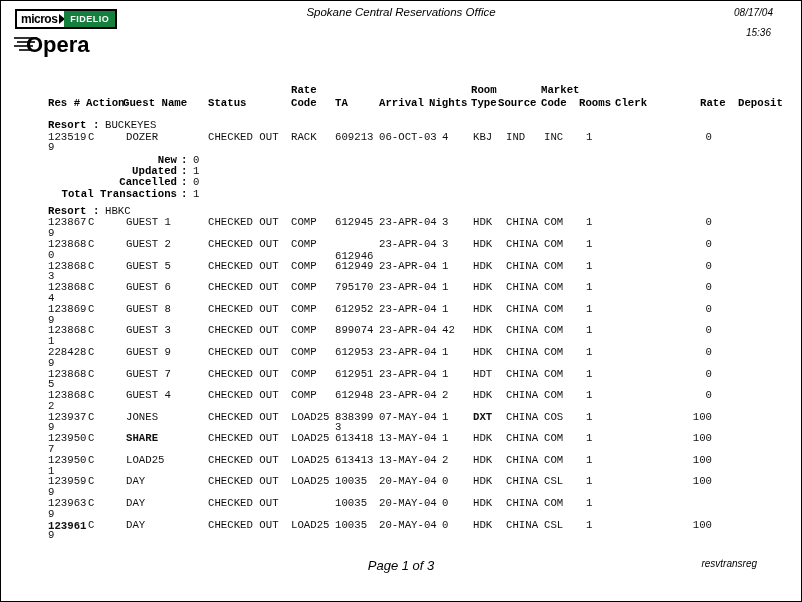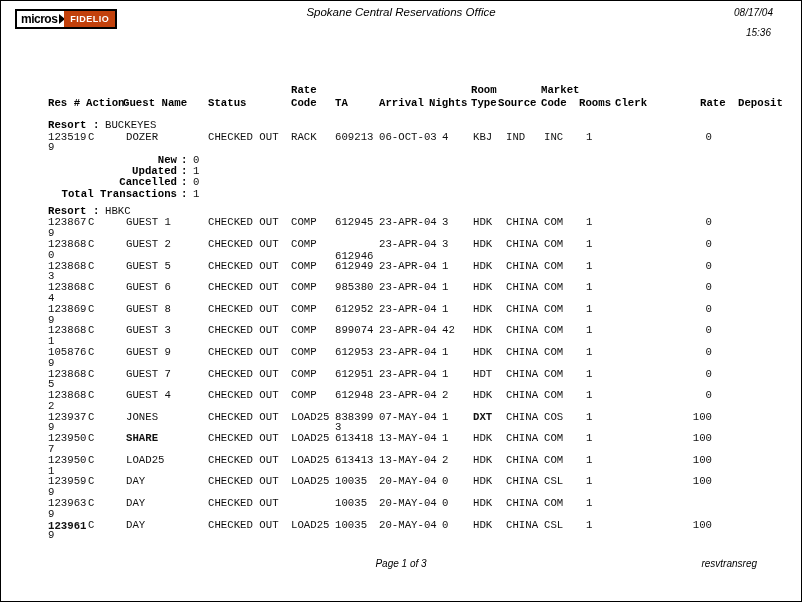--- a/index.html
+++ b/index.html
@@ -19,52 +19,63 @@
   }
   .report-title{
     position:absolute;top:50px;left:0;width:100%;
     text-align:center;font-style:italic;font-weight:bold;font-size:12px;color:#000;
   }
   .hdr-date{position:absolute;top:6px;right:28px;font-style:italic;font-size:10px;color:#000;}
   .hdr-time{position:absolute;top:26px;right:30px;font-style:italic;font-size:10px;color:#000;}
   .logo-mf{position:absolute;top:8px;left:14px;display:inline-flex;align-items:stretch;border:2px solid #000;background:#fff;height:16px;}
   .mf-micros{background:#fff;color:#000;font-weight:bold;font-size:12px;line-height:16px;padding:0 2px 0 4px;letter-spacing:-0.5px;}
   .mf-arrow{width:0;height:0;border-top:5px solid transparent;border-bottom:5px solid transparent;border-left:6px solid #000;align-self:center;margin-right:-1px;}
-  .mf-fidelio{background:#c2410c;color:#fff;font-weight:bold;font-size:9px;line-height:16px;padding:0 6px 0 6px;letter-spacing:0.5px;}
+  .mf-fidelio{background:#15803d;color:#fff;font-weight:bold;font-size:9px;line-height:16px;padding:0 6px 0 6px;letter-spacing:0.5px;}
   .logo-opera{position:absolute;top:28px;left:12px;}
   
   .report-body{
     position:absolute;top:84px;left:0;width:800px;
     font-family:"Liberation Mono",monospace;
     font-size:10.7px;line-height:10.8px;color:#111;
   }
   .colhead{position:relative;height:35px;}
   .resortline{position:relative;height:11.5px;}
   .trow{position:relative;height:21.6px;}
   .sumblock{padding-top:2px;margin-bottom:6px;}
   .sumline{position:relative;height:11.2px;}
   .cell{position:absolute;white-space:pre;}
   .cell.b{font-weight:bold;color:#000;}
   .cell.r{text-align:right;}
   .sumlabel{position:absolute;left:0;width:176px;text-align:right;font-weight:bold;color:#000;white-space:pre;}
   
-  .footer-page{position:absolute;top:557px;left:0;width:100%;text-align:center;font-style:italic;font-size:10px;color:#000;}
+  .footer-page{position:absolute;top:557px;left:0;width:100%;text-align:center;font-style:italic;font-size:13px;color:#000;}
   .footer-id{position:absolute;top:557px;right:44px;font-style:italic;font-size:10px;color:#000;}
 </style>
 </head>
 <body>
 
 <div class="page">
 
   <div class="logo-mf">
     <span class="mf-micros">micros</span>
     <span class="mf-arrow"></span>
     <span class="mf-fidelio">FIDELIO</span>
   </div>
 
+  <div class="logo-opera">
+    <svg width="92" height="28" viewBox="0 0 92 28">
+      <g stroke="#000" stroke-width="1.6">
+        <line x1="1" y1="9" x2="24" y2="9"></line>
+        <line x1="4" y1="13" x2="22" y2="13"></line>
+        <line x1="1" y1="17" x2="20" y2="17"></line>
+        <line x1="6" y1="21" x2="18" y2="21"></line>
+      </g>
+      <text x="13" y="23" font-family="Liberation Sans, sans-serif" font-size="22" font-weight="bold" fill="#000">Opera</text>
+    </svg>
+  </div>
 
   <div class="office-title">Spokane Central Reservations Office</div>
   <div class="hdr-date">08/17/04</div>
   <div class="hdr-time">15:36</div>
 
   <div class="report-body">
       <div class="colhead">
         <span class="cell b" style="left: 290px; top: 0px;">Rate</span>
         <span class="cell b" style="left: 470px; top: 0px;">Room</span>
         <span class="cell b" style="left: 540px; top: 0px;">Market</span>
@@ -177,21 +188,21 @@
         <span class="cell" style="left: 585px; top: 0px;">1</span>
         <span class="cell r" style="left: 646px; top: 0px; width: 65px;">0</span>
         <span class="cell" style="left: 47px; top: 10.8px;">3</span>
       </div>
       <div class="trow">
         <span class="cell" style="left: 47px; top: 0px;">123868</span>
         <span class="cell" style="left: 87px; top: 0px;">C</span>
         <span class="cell" style="left: 125px; top: 0px;">GUEST 6</span>
         <span class="cell" style="left: 207px; top: 0px;">CHECKED OUT</span>
         <span class="cell" style="left: 290px; top: 0px;">COMP</span>
-        <span class="cell" style="left: 334px; top: 0px;">985380</span>
+        <span class="cell" style="left: 334px; top: 0px;">795170</span>
         <span class="cell" style="left: 378px; top: 0px;">23-APR-04</span>
         <span class="cell" style="left: 441px; top: 0px;">1</span>
         <span class="cell" style="left: 472px; top: 0px;">HDK</span>
         <span class="cell" style="left: 505px; top: 0px;">CHINA</span>
         <span class="cell" style="left: 543px; top: 0px;">COM</span>
         <span class="cell" style="left: 585px; top: 0px;">1</span>
         <span class="cell r" style="left: 646px; top: 0px; width: 65px;">0</span>
         <span class="cell" style="left: 47px; top: 10.8px;">4</span>
       </div>
       <div class="trow">
@@ -220,21 +231,21 @@
         <span class="cell" style="left: 378px; top: 0px;">23-APR-04</span>
         <span class="cell" style="left: 441px; top: 0px;">42</span>
         <span class="cell" style="left: 472px; top: 0px;">HDK</span>
         <span class="cell" style="left: 505px; top: 0px;">CHINA</span>
         <span class="cell" style="left: 543px; top: 0px;">COM</span>
         <span class="cell" style="left: 585px; top: 0px;">1</span>
         <span class="cell r" style="left: 646px; top: 0px; width: 65px;">0</span>
         <span class="cell" style="left: 47px; top: 10.8px;">1</span>
       </div>
       <div class="trow">
-        <span class="cell" style="left: 47px; top: 0px;">105876</span>
+        <span class="cell" style="left: 47px; top: 0px;">228428</span>
         <span class="cell" style="left: 87px; top: 0px;">C</span>
         <span class="cell" style="left: 125px; top: 0px;">GUEST 9</span>
         <span class="cell" style="left: 207px; top: 0px;">CHECKED OUT</span>
         <span class="cell" style="left: 290px; top: 0px;">COMP</span>
         <span class="cell" style="left: 334px; top: 0px;">612953</span>
         <span class="cell" style="left: 378px; top: 0px;">23-APR-04</span>
         <span class="cell" style="left: 441px; top: 0px;">1</span>
         <span class="cell" style="left: 472px; top: 0px;">HDK</span>
         <span class="cell" style="left: 505px; top: 0px;">CHINA</span>
         <span class="cell" style="left: 543px; top: 0px;">COM</span>

